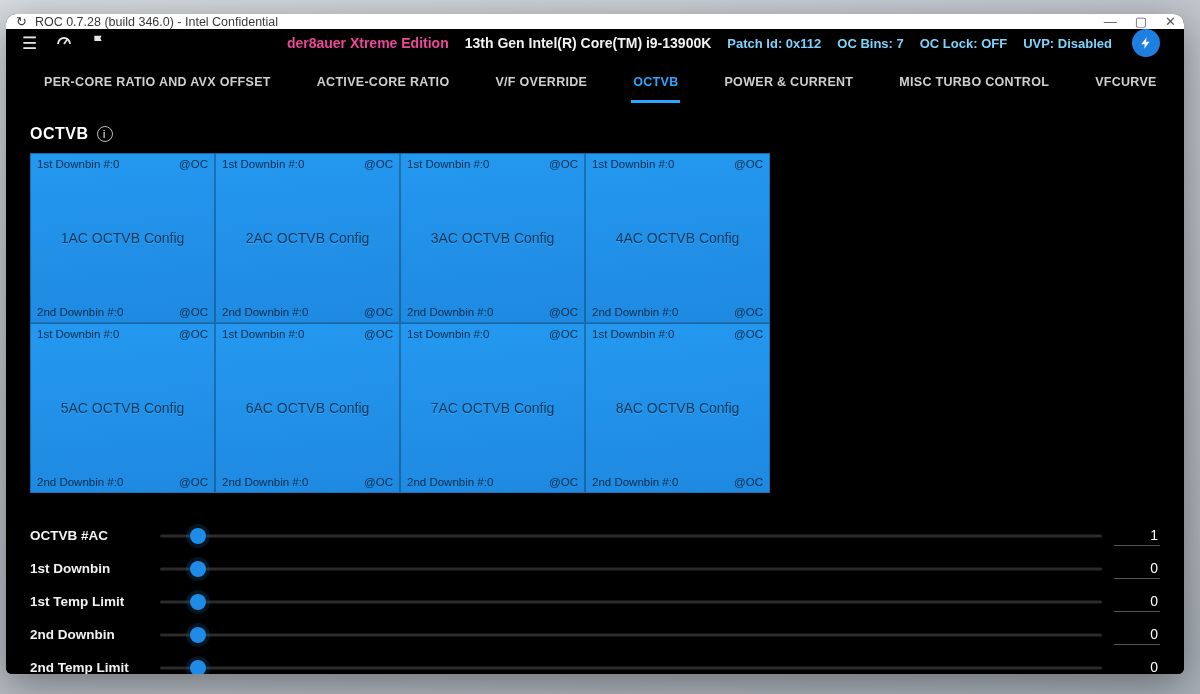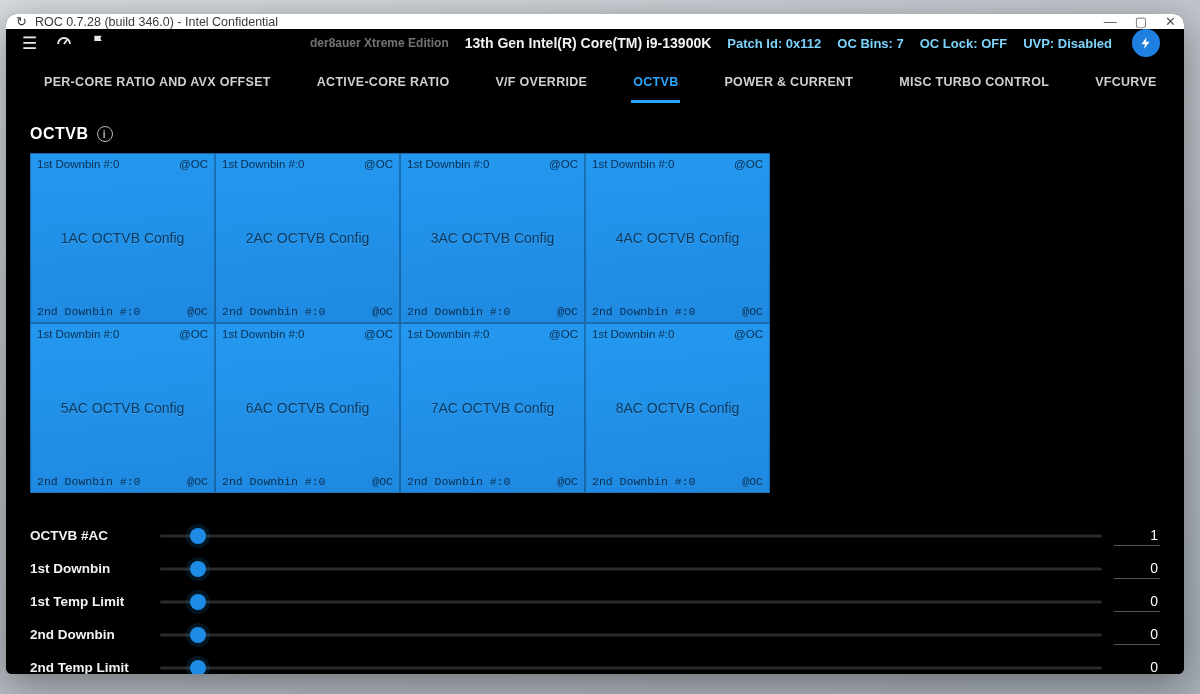--- a/index.html
+++ b/index.html
@@ -7,39 +7,39 @@
   body { background: linear-gradient(160deg, #d8dde2 0%, #c0c6cc 40%, #a8b0b8 100%); display:flex; align-items:flex-start; justify-content:flex-start; padding:14px 6px 0 6px; }
   .window { width: 1178px; height: 660px; background: #000; border-radius: 10px 10px 6px 6px; box-shadow: 0 10px 40px rgba(0,0,0,.4); overflow: hidden; display:flex; flex-direction:column; }
   .titlebar { height: 36px; background: #fff; display:flex; align-items:center; justify-content:space-between; padding: 0 8px 0 10px; font-size: 12.5px; color:#3a3a3a; }
   .titlebar .left { display:flex; align-items:center; gap:8px; }
   .titlebar .wincontrols { display:flex; gap:18px; color:#555; }
   .titlebar .wincontrols span { font-size:13px; cursor:default; }
   .appbar { height: 56px; background: #000; display:flex; align-items:center; padding: 0 16px; color:#fff; font-size:13px; }
   .appbar .left-icons { display:flex; align-items:center; gap:18px; }
   .appbar .ico { color:#e6e6e6; font-size:17px; }
   .appbar .center { flex:1; display:flex; justify-content:flex-end; align-items:center; gap:16px; padding-right:8px; }
-  .brand-edition { color:#737373; font-weight:600; font-size:12px; }
+  .brand-edition { color:#ec4899; font-weight:600; font-size:14px; }
   .cpu-name { color:#f2f2f2; font-weight:600; font-size:14px; }
   .header-chip { color:#7dd3fc; font-weight:600; font-size:13px; }
   .bolt-badge { width:28px; height:28px; border-radius:50%; background:#1e7fe0; display:flex; align-items:center; justify-content:center; color:#fff; font-size:15px; margin-left:4px; }
   .tabbar { background:#000; display:flex; gap:30px; padding: 10px 24px 0 24px; font-size:12.5px; font-weight:700; letter-spacing:.3px; }
   .tab { color:#d0d0d0; padding: 8px 2px 14px 2px; cursor:pointer; position:relative;margin-left:12px; }
   .tab.active { color:#2da6ff; }
   .tab.active::after { content:""; position:absolute; left:0; right:0; bottom:0; height:3px; background:#2da6ff; }
   .content { flex:1; background:#000; padding: 14px 24px 28px 24px; color:#fff; display:flex; flex-direction:column; }
   .section-title { display:flex; align-items:center; gap:8px; font-size:16px; font-weight:800; letter-spacing:.5px; margin: 8px 0 10px 0; }
   .info-icon { width:16px; height:16px; border:1.5px solid #bbb; border-radius:50%; display:flex; align-items:center; justify-content:center; font-size:10px; color:#bbb; font-weight:700; }
   .stage { display:flex; gap:30px;flex-direction:column; }
   .grid-wrap { width: 740px; }
   .grid { display:grid; grid-template-columns: repeat(4, 1fr); grid-auto-rows: 170px; background:rgba(0,0,0,0); }
   .cell { background: linear-gradient(175deg, #2498f0 0%, #1f89e0 100%); border:1px solid rgba(0,0,0,.25); position:relative; display:flex; align-items:center; justify-content:center; }
   .cell .title { color: #0b3a60; font-size:14px; font-weight:400; text-shadow: 0 1px 0 rgba(255,255,255,.15); }
   .cell .row-top, .cell .row-bot { position:absolute; left:6px; right:6px; display:flex; justify-content:space-between; font-size:11.5px; color:#0a2e4f; }
   .cell .row-top { top:4px; }
-  .cell .row-bot { bottom:4px;font-family:Liberation Mono, monospace; }
+  .cell .row-bot { bottom:4px; }
   .panel { flex:1; padding-top: 2px; }
   .slider-row { display:flex; align-items:center; gap:12px; margin-bottom: 12px; }
   .slider-label { width:118px; font-size:13.5px; color:#f2f2f2; font-weight:700; }
   .slider { flex:1; position:relative; height:18px; }
   .track { position:absolute; top:50%; left:0; right:0; height:3px; background:#2b2b2b; transform:translateY(-50%); border-radius:2px; }
   .thumb { position:absolute; top:50%; width:16px; height:16px; background:#1e8be6; border-radius:50%; transform:translate(-50%,-50%); left:4%; box-shadow:0 0 0 4px rgba(30,139,230,.15); }
   .value-box { width:46px; border-bottom:1px solid #555; color:#fff; text-align:right; font-size:14px; padding:2px 2px; }
   .btn-row { display:flex; gap:14px; margin-top:10px; padding-left:118px; }
   .btn { padding:8px 18px; border-radius:4px; font-size:13px; font-weight:700; letter-spacing:.4px; cursor:pointer; border:none; }
   .btn-light { background:#eaeaea; color:#222; }

